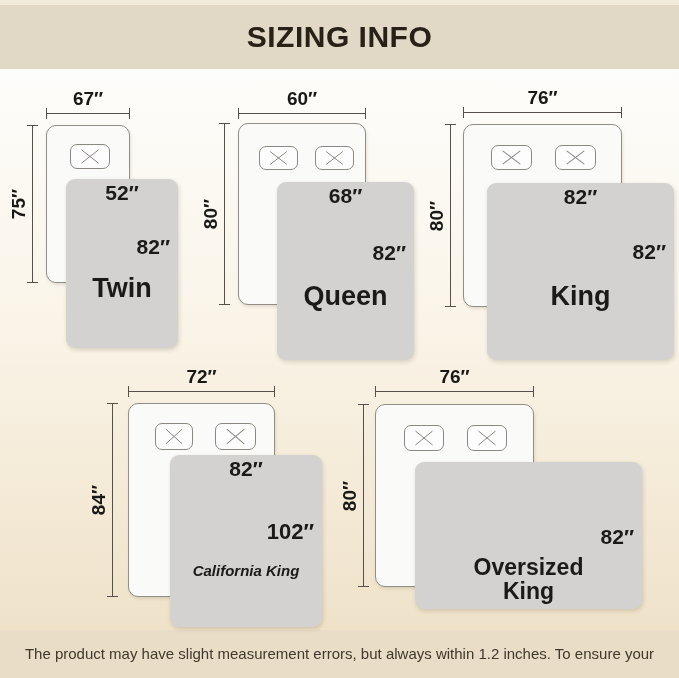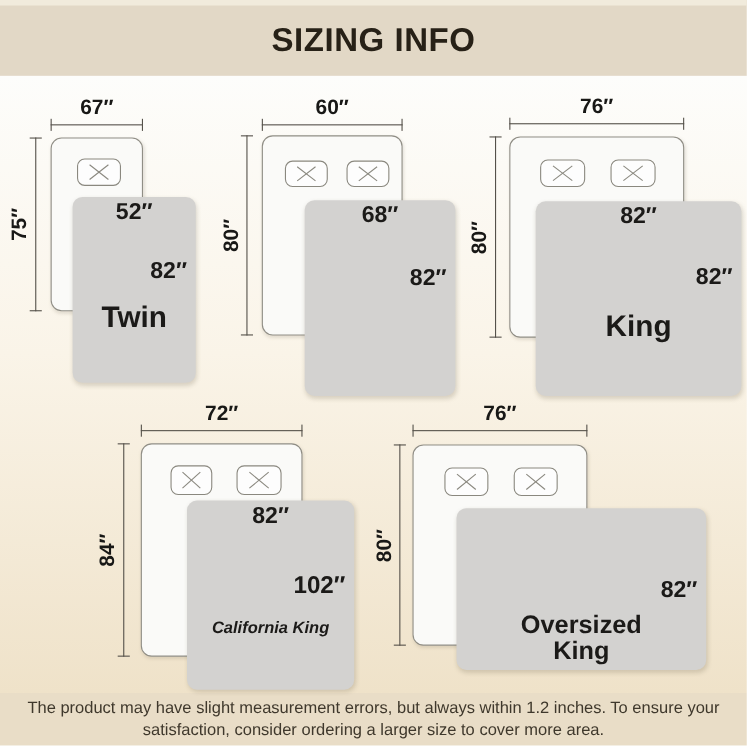--- a/index.html
+++ b/index.html
@@ -157,20 +157,21 @@
       <div class="pillow p2">
         <svg viewBox="0 0 40 24" preserveAspectRatio="none">
           <line x1="11" y1="5" x2="29" y2="19" stroke="#8a887f" stroke-width="1" vector-effect="non-scaling-stroke"></line>
           <line x1="29" y1="5" x2="11" y2="19" stroke="#8a887f" stroke-width="1" vector-effect="non-scaling-stroke"></line>
         </svg>
       </div>
     </div>
     <div class="blanket">
       <span class="b-top">68″</span>
       <span class="b-right">82″</span>
+      <span class="b-name">Queen</span>
     </div>
   </div>
 
   <div class="group g3">
     <div class="hdim">
       <span class="dim-label">76″</span>
       <div class="hline"></div>
     </div>
     <div class="vdim">
       <span class="dim-label">80″</span>
@@ -251,16 +252,15 @@
       </div>
     </div>
     <div class="blanket">
       <span class="b-right">82″</span>
       <span class="b-name">Oversized King</span>
     </div>
   </div>
 
   <div class="footer">
     <span>The product may have slight measurement errors, but always within 1.2 inches. To ensure your</span>
-    <span>satisfaction, consider ordering a larger size to cover more area.</span>
   </div>
 
 </div>
 
 </body></html>

